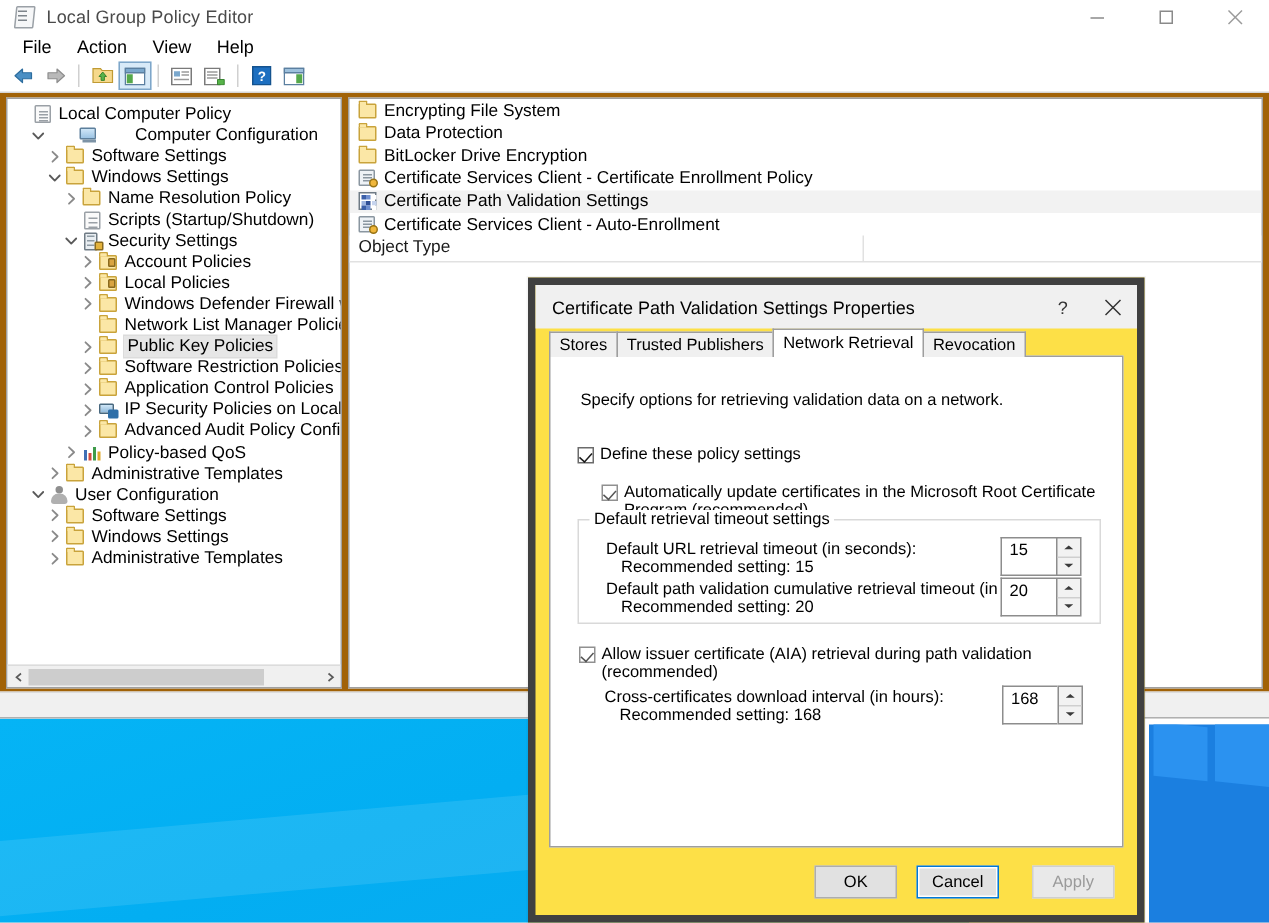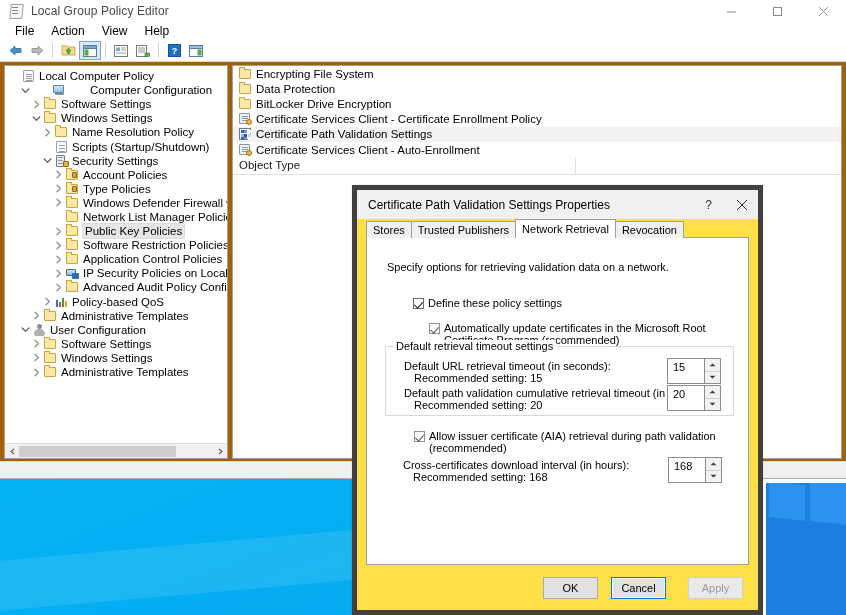--- a/index.html
+++ b/index.html
@@ -226,21 +226,21 @@
   #tabstrip .tab.active {
     background: #ffffff; height: 19px; padding-top: 3px; position: relative; z-index: 3;
   }
   #tabpanel {
     position: absolute; left: 9px; right: 9px; top: 18px; bottom: 5px;
     background: #ffffff; border: 1px solid #9e9e9e; box-sizing: border-box;
   }
   .dlg-text { font-size: 11px; color: #000; }
   #intro { position:absolute; left: 20px; top: 23px; }
 
-  .cbrow { position: absolute; display: flex; align-items: flex-start; margin-left: 28px; }
+  .cbrow { position: absolute; display: flex; align-items: flex-start; }
   .cbox {
     width: 11px; height: 11px; border: 1px solid #6b6b6b; background: #fff;
     box-sizing: border-box; margin-right: 4px; position: relative; flex: none; margin-top: 1px;
   }
   .cbox.checked::after {
     content: ""; position: absolute; left: 2px; top: 1px; width: 4px; height: 7px;
     border: solid #1b1b1b; border-width: 0 1.4px 1.4px 0; transform: rotate(42deg);
   }
   .cbox.gray { border-color: #909090; }
   .cbox.gray.checked::after { border-color: #555; }
@@ -502,21 +502,21 @@
               <span class="twist"><svg width="9" height="9" viewBox="0 0 9 9">
                   <path d="M3 1.2 L6.4 4.5 L3 7.8" fill="none" stroke="#8a8a8a" stroke-width="1.2" stroke-linecap="round" stroke-linejoin="round"></path>
                 </svg></span>
               <span class="tico">
                 <span style="position: absolute; left: 0px; top: 0px; width: 15px; height: 14px;">
                   <span class="ic-folder">
                     <span class="ic-lockdot"></span>
                   </span>
                 </span>
               </span>
-              <span class="tlabel">Type Policies</span>
+              <span class="tlabel">Local Policies</span>
             </div>
             <div class="tnode" style="padding-left: 44px;">
               <span class="twist"><svg width="9" height="9" viewBox="0 0 9 9">
                   <path d="M3 1.2 L6.4 4.5 L3 7.8" fill="none" stroke="#8a8a8a" stroke-width="1.2" stroke-linecap="round" stroke-linejoin="round"></path>
                 </svg></span>
               <span class="tico">
                 <span style="position: absolute; left: 0px; top: 0px; width: 15px; height: 14px;">
                   <span class="ic-folder"></span>
                 </span>
               </span>

